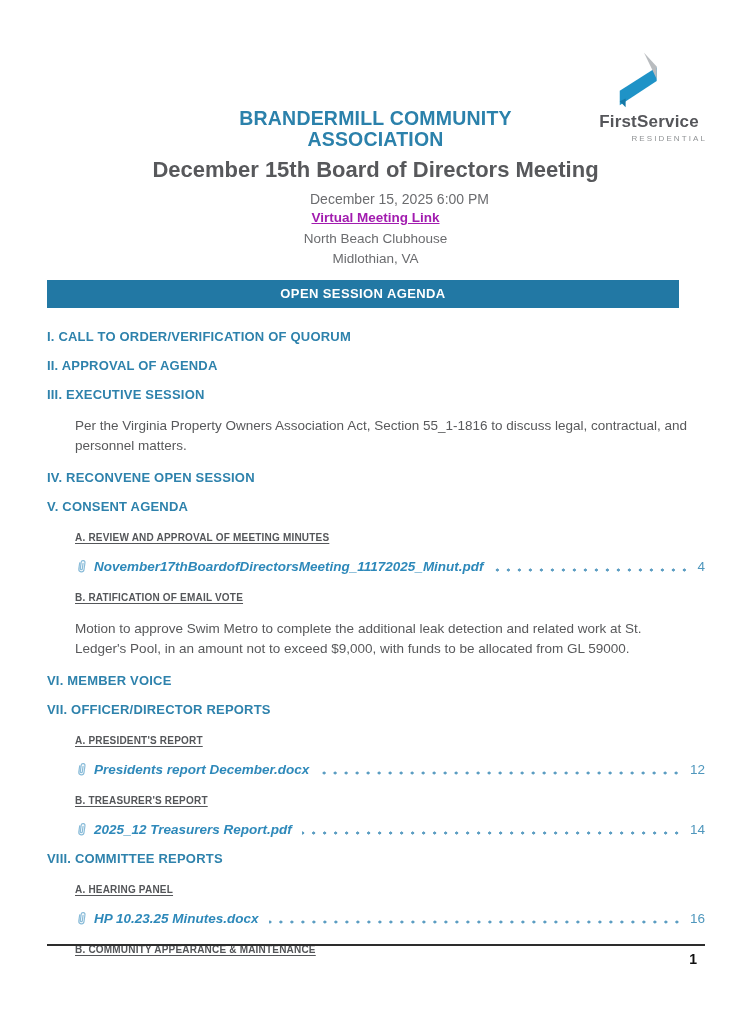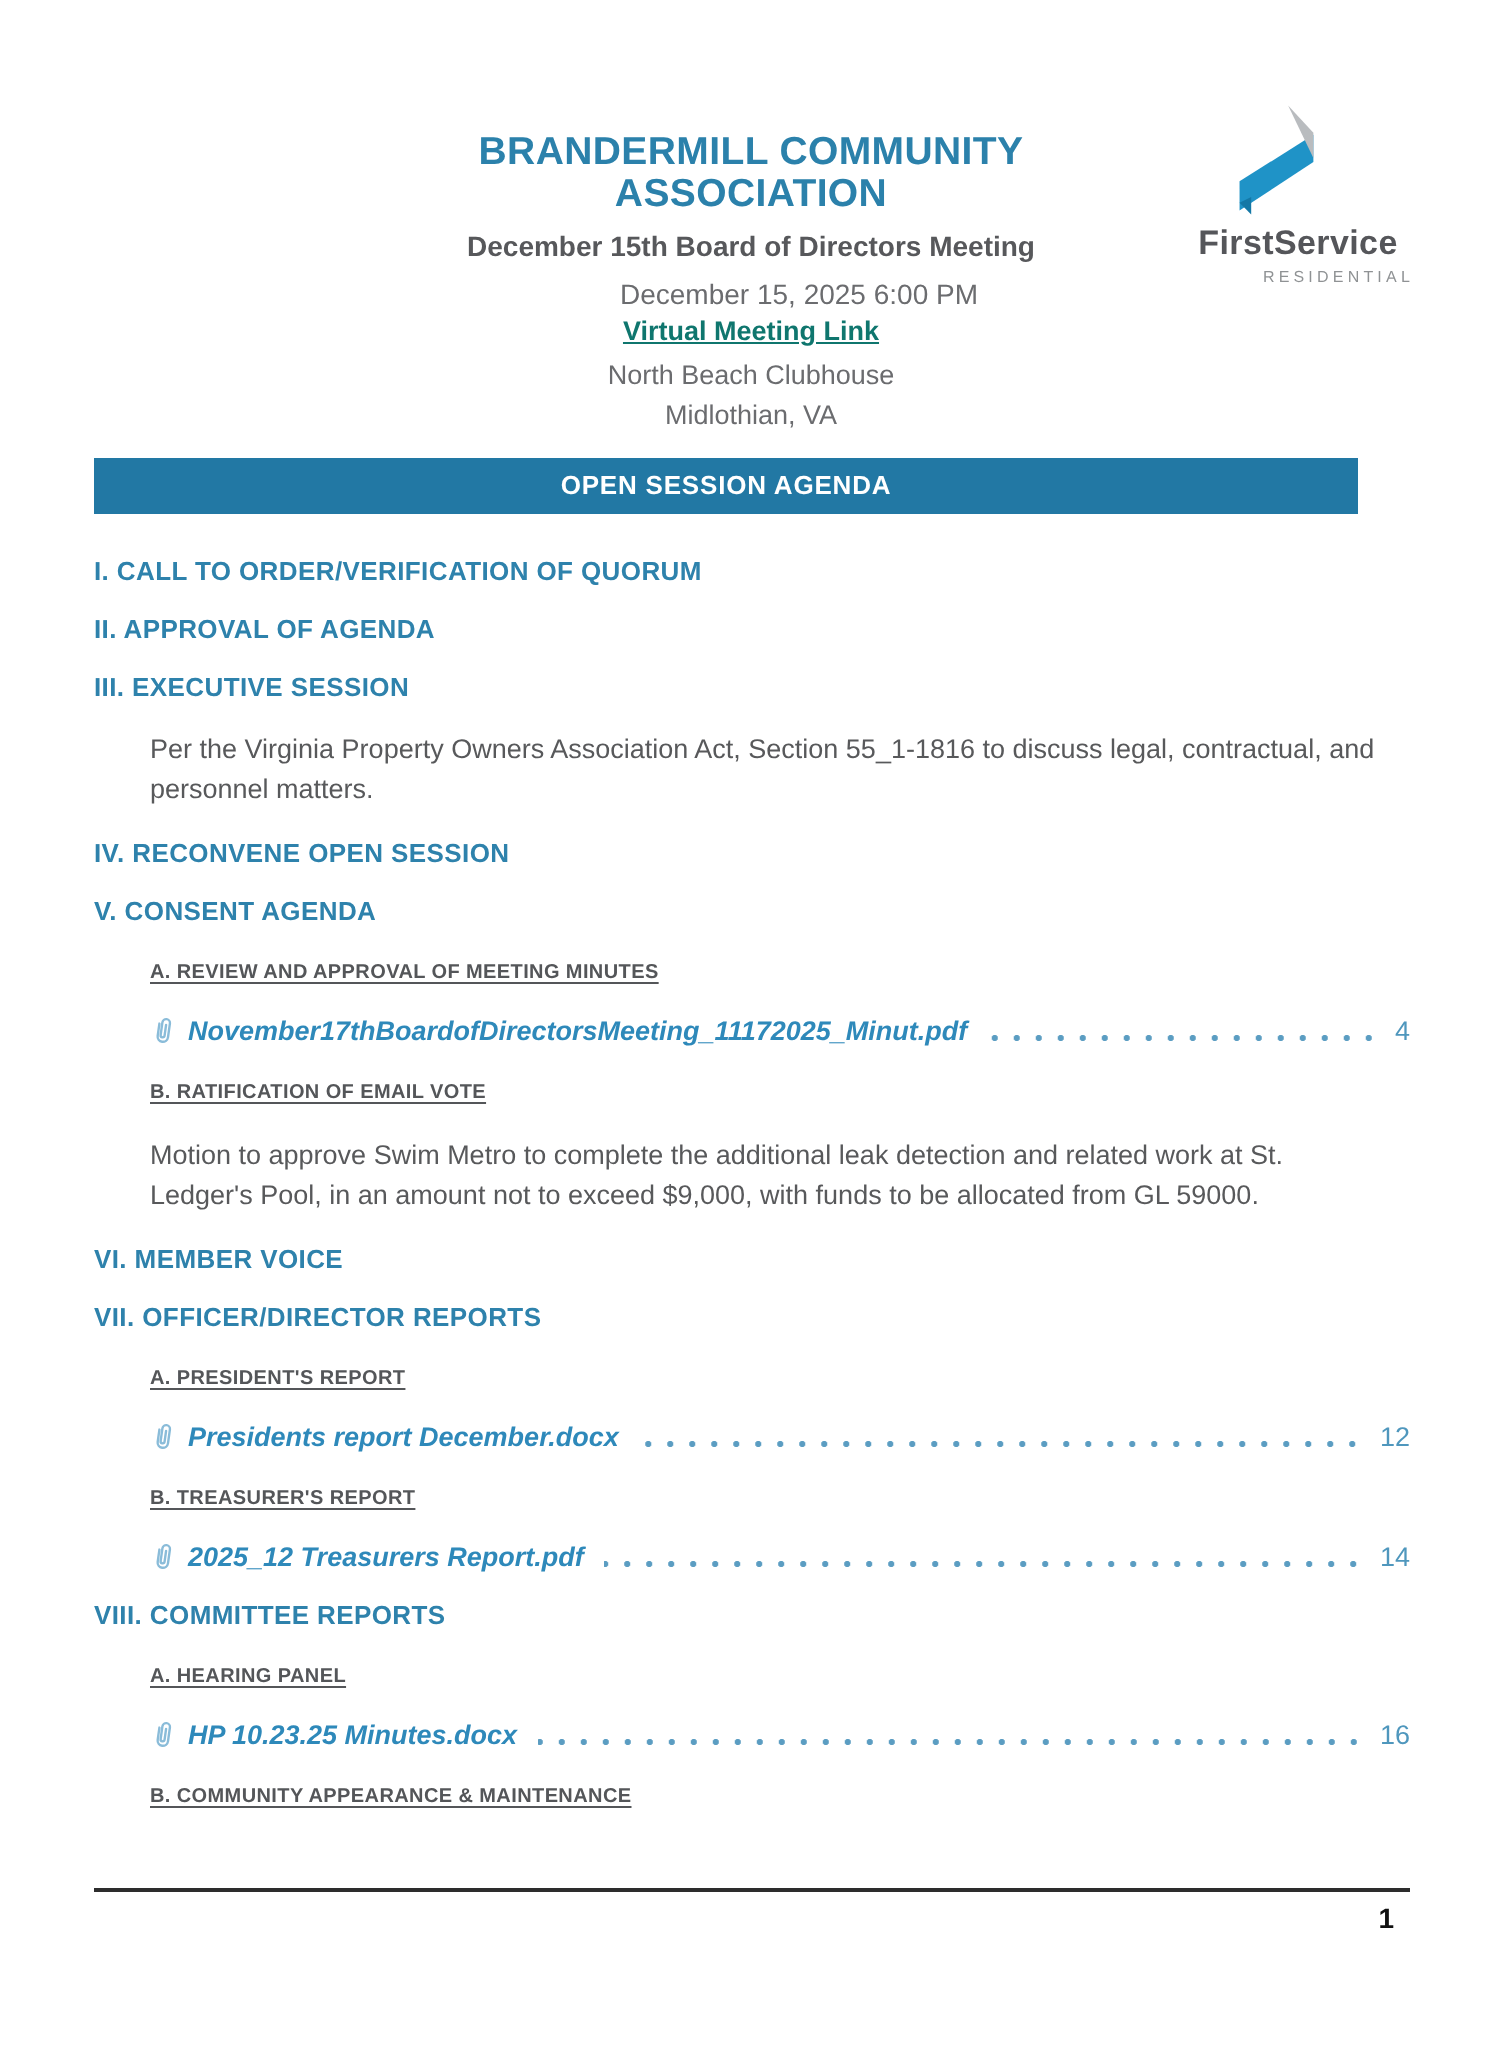--- a/index.html
+++ b/index.html
@@ -23,31 +23,31 @@
   .logo-wordmark {
     font-size:17px; font-weight:bold; color:#55565a;
     letter-spacing:0.2px; margin-top:2px; white-space:nowrap;
   }
   .logo-tagline {
     font-size:8px; color:#8f9294; letter-spacing:2.1px;
     align-self:flex-end; margin-top:2px;
   }
 
   
-  .header-text { padding-top:66px; text-align:center; }
+  .header-text { padding-top:108px; text-align:center; }
   .org-title {
     color:#2b81ab; font-size:19.5px; font-weight:bold;
     line-height:21px; letter-spacing:0.2px;
   }
   .meeting-title {
-    color:#57585b; font-size:14px; font-weight:bold; margin-top:7px;
+    color:#57585b; font-size:22px; font-weight:bold; margin-top:7px;
   }
   .meeting-datetime { color:#6b6c6f; font-size:14px; margin-top:8px;margin-left:48px; }
   .virtual-link {
-    display:inline-block; color:#0f766e; font-size:13.5px; font-weight:bold;
+    display:inline-block; color:#a21caf; font-size:13.5px; font-weight:bold;
     text-decoration:underline; margin-top:3px; cursor:pointer;
   }
   .location-line { color:#6b6c6f; font-size:13.5px; margin-top:5px; }
 
   
   .banner {
     margin:14px 72px 0 47px;
     background:#2278a4;
     color:#ffffff;
     font-size:13px; font-weight:bold; letter-spacing:0.4px;

